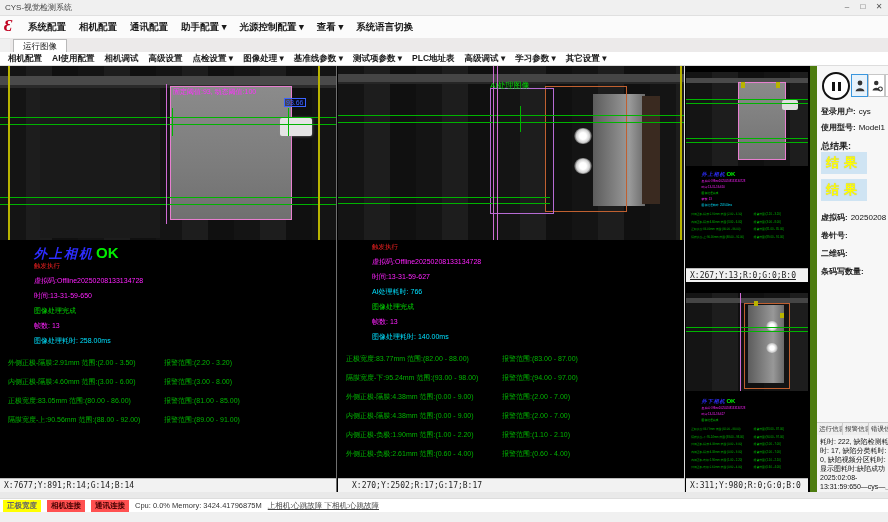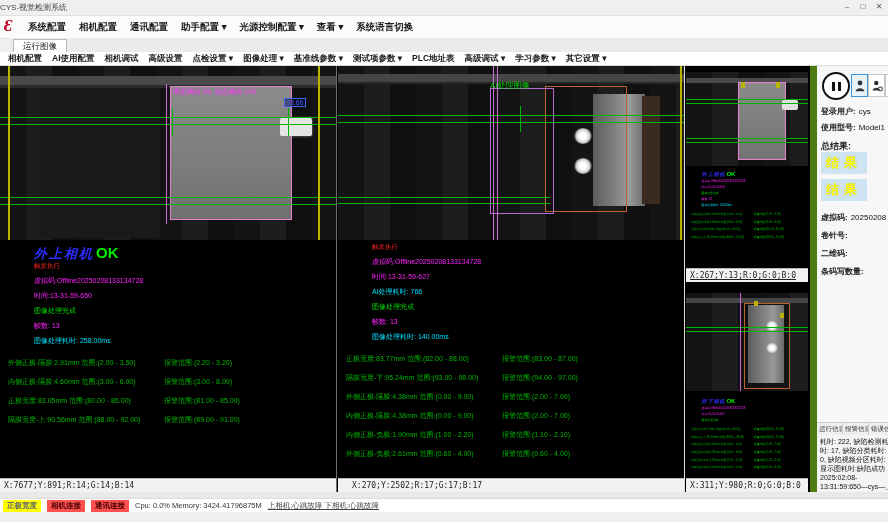--- a/index.html
+++ b/index.html
@@ -1,20 +1,20 @@
 <!DOCTYPE html>
 <html><head>
 <meta charset="utf-8">
 <style>
   html,body{margin:0;padding:0;background:#d8d8d8;font-family:"Liberation Sans",sans-serif;}
   .app{position:relative;width:888px;height:522px;background:#f0f0f0;overflow:hidden;font-family:"Liberation Sans",sans-serif;}
   .abs{position:absolute;}
 
   
-  .titlebar{left:0;top:0;width:888px;height:16px;background:#f0f0f0;border-bottom:1px solid #e0e0e0;font-size:8px;color:#444;line-height:16px;box-sizing:border-box;}
+  .titlebar{left:0;top:0;width:888px;height:16px;background:#f0f0f0;border-bottom:1px solid #e0e0e0;font-size:8px;color:#444;line-height:16px;padding-left:5px;box-sizing:border-box;}
   .winbtns{position:absolute;right:2px;top:0;height:16px;display:flex;gap:2px;}
   .winbtn{width:14px;height:14px;font-size:8px;color:#555;text-align:center;line-height:14px;}
 
   
   .menubar{left:0;top:16px;width:888px;height:22px;background:#fbfbfb;border-bottom:1px solid #e5e5e5;}
   .logo{position:absolute;left:4px;top:1px;width:18px;height:18px;color:#c00020;font:italic bold 16px "Liberation Serif",serif;}
   .menuitems{position:absolute;left:28px;top:0;height:22px;display:flex;align-items:center;gap:13px;font-size:9.5px;color:#1a1a1a;font-weight:bold;}
   .menuitems span{cursor:default;}
 
   

